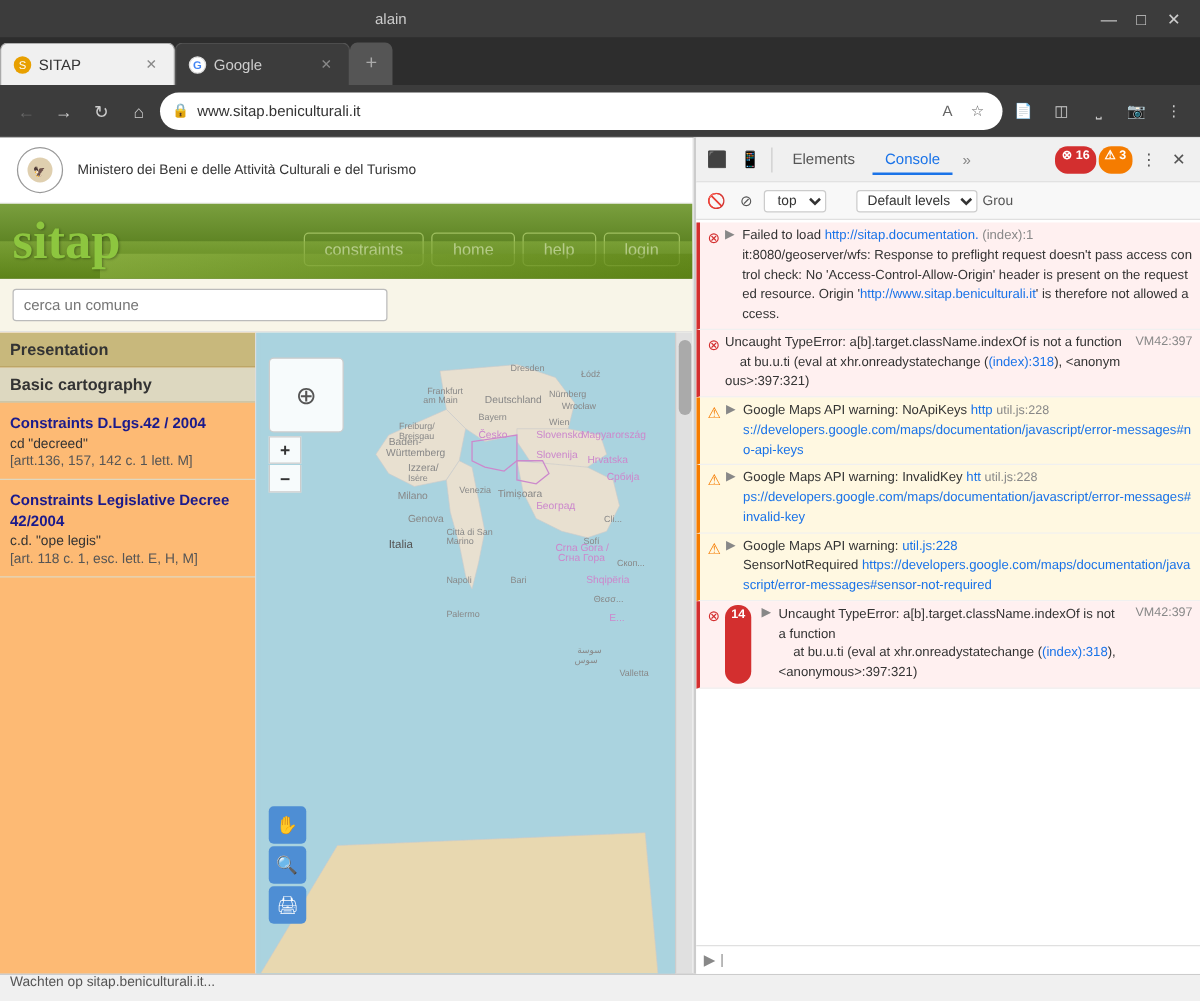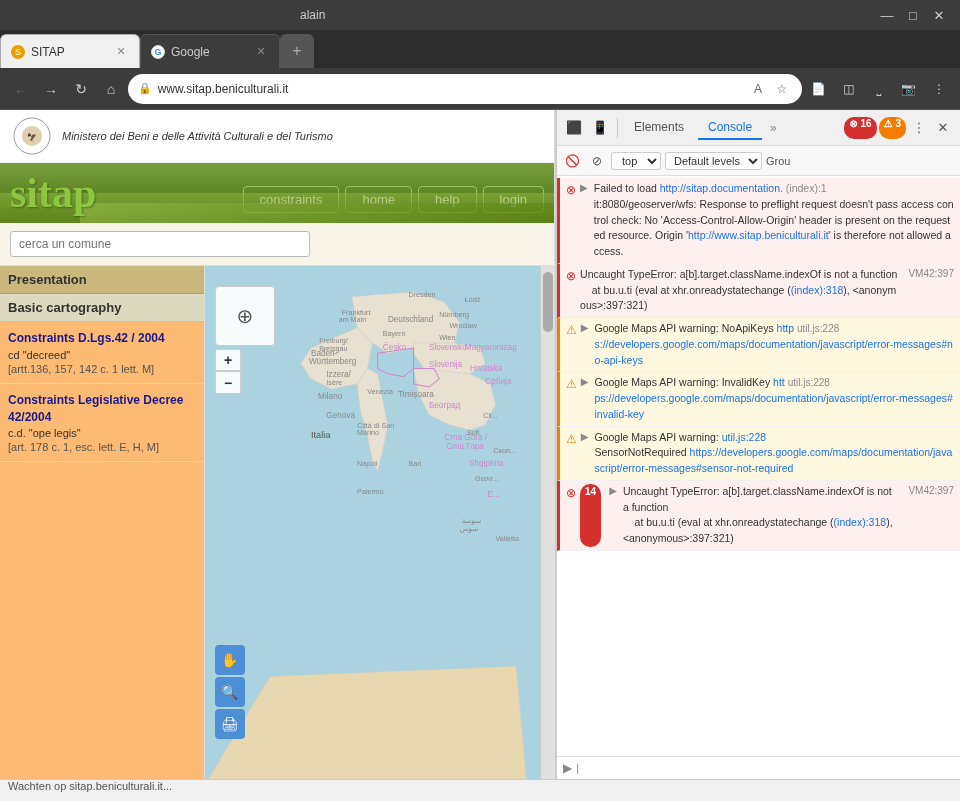--- a/index.html
+++ b/index.html
@@ -104,21 +104,21 @@
 
     
     .site-header {
       background: #fff;
       border-bottom: 1px solid #eee;
       padding: 6px 12px;
       display: flex;
       align-items: center;
       gap: 10px;
     }
-    .site-logo-text { font-size: 11px; color: #333; line-height: 1.3; font-style: italic; }
+    .site-logo-text { font-size: 11px; color: #333; line-height: 1.3; }
 
     
     .site-nav {
       background: linear-gradient(to bottom, #6b8f3e, #4a7020);
       display: flex;
       align-items: center;
       padding: 0 10px;
       gap: 0;
     }
     .site-logo-sitap {
@@ -304,20 +304,21 @@
       padding: 0 6px;
       font-size: 11px;
     }
     .level-select {
       background: #fff;
       border: 1px solid #ccc;
       border-radius: 3px;
       padding: 1px 4px;
       font-size: 11px;
       color: #333;
+      margin-left: 20px;
     }
     .group-toggle { font-size: 11px; color: #555; cursor: pointer; }
 
     
     .console-content {
       flex: 1;
       overflow-y: auto;
       padding: 2px 0;
       background: #fff;
     }
@@ -514,21 +515,21 @@
         <div class="sidebar-section-title">Presentation</div>
         <div class="basic-cartography">Basic cartography</div>
         <div class="sidebar-item">
           <div class="sidebar-item-title">Constraints D.Lgs.42 / 2004</div>
           <div class="sidebar-item-sub">cd "decreed"</div>
           <div class="sidebar-item-desc">[artt.136, 157, 142 c. 1 lett. M]</div>
         </div>
         <div class="sidebar-item">
           <div class="sidebar-item-title">Constraints Legislative Decree 42/2004</div>
           <div class="sidebar-item-sub">c.d. "ope legis"</div>
-          <div class="sidebar-item-desc">[art. 178 c. 1, esc. lett. E, H, M]</div>
+          <div class="sidebar-item-desc">[art. 118 c. 1, esc. lett. E, H, M]</div>
         </div>
       </div>
 
       <div class="map-area">
         
         <svg width="100%" height="100%" viewBox="0 0 320 500" style="background: #aad3df;">
 
           <rect width="320" height="500" fill="#aad3df"></rect>
 
           <path d="M140,30 L200,25 L230,35 L245,55 L240,75 L220,85 L200,80 L175,85 L160,75 L145,60 Z" fill="#e8e0d0" stroke="#ccc" stroke-width="0.5"></path>

